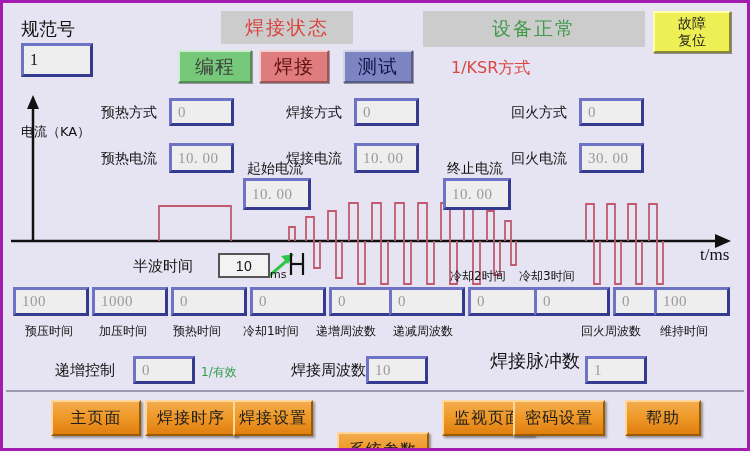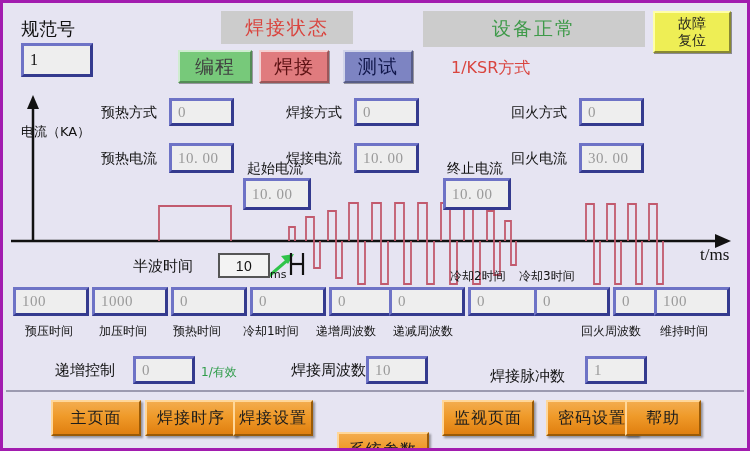--- a/index.html
+++ b/index.html
@@ -269,26 +269,26 @@
   <div class="lbl small" style="left:578px; top:320px;">回火周波数</div>
   <div class="lbl small" style="left:657px; top:320px;">维持时间</div>
 
   <div class="lbl" style="left:52px; top:358px; font-size:15px;">递增控制</div>
   <div class="field" style="left:130px; top:353px; width:62px; height:28px;">0</div>
   <div class="lbl small green-txt" style="left:198px; top:361px;">1/有效</div>
 
   <div class="lbl" style="left:268px; top:358px; font-size:15px;margin-left:20px;">焊接周波数</div>
   <div class="field" style="left:363px; top:353px; width:62px; height:28px;">10</div>
 
-  <div class="lbl" style="left:487px; top:364px; font-size:15px;">焊接脉冲数</div>
+  <div class="lbl" style="left:487px; top:346px; font-size:18px;">焊接脉冲数</div>
   <div class="field" style="left:582px; top:353px; width:62px; height:28px;">1</div>
 
   <div class="navbar">
     <div class="navbtn" style="left:45px;  width:90px;">主页面</div>
     <div class="navbtn" style="left:139px; width:92px;">焊接时序</div>
     <div class="navbtn" style="left:227px; width:80px;">焊接设置</div>
     <div class="navbtn" style="left:331px; width:92px;margin-top:32px;">系统参数</div>
     <div class="navbtn" style="left:427px; width:92px;margin-left:9px;">监视页面</div>
-    <div class="navbtn" style="left:540px; width:92px;">密码设置</div>
+    <div class="navbtn" style="left:507px; width:92px;">密码设置</div>
     <div class="navbtn" style="left:619px; width:76px;">帮助</div>
   </div>
 
 </div>
 
 </body></html>

